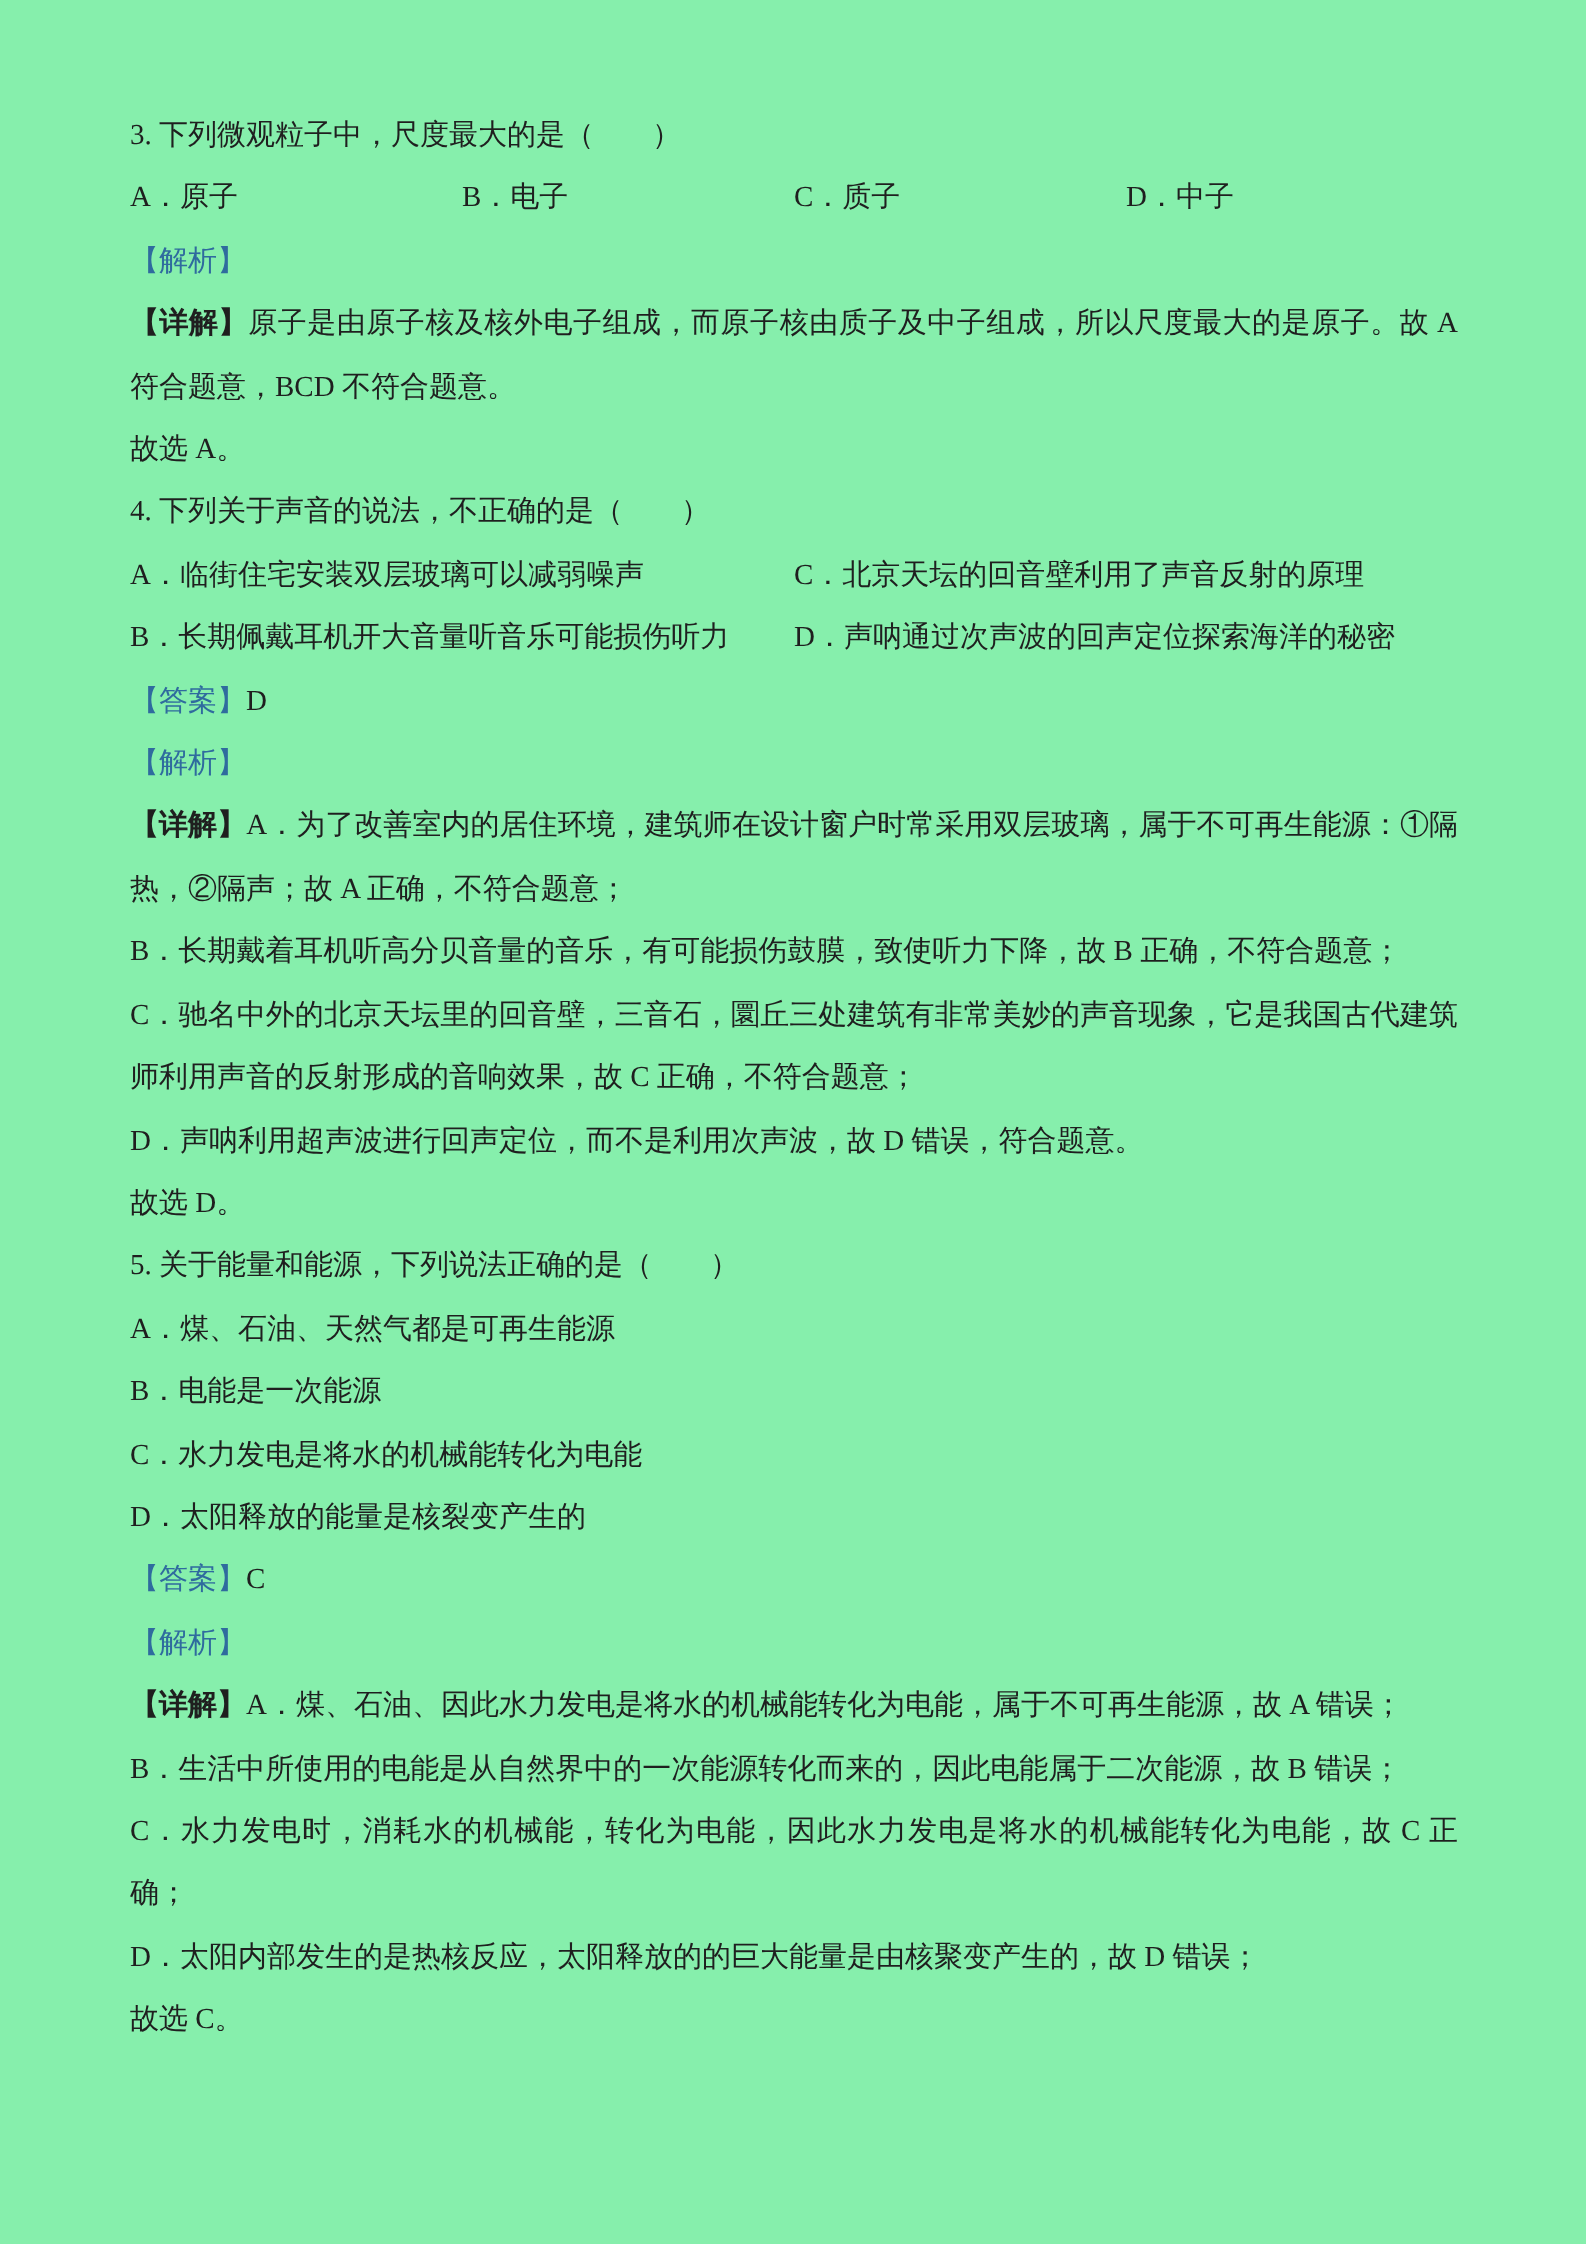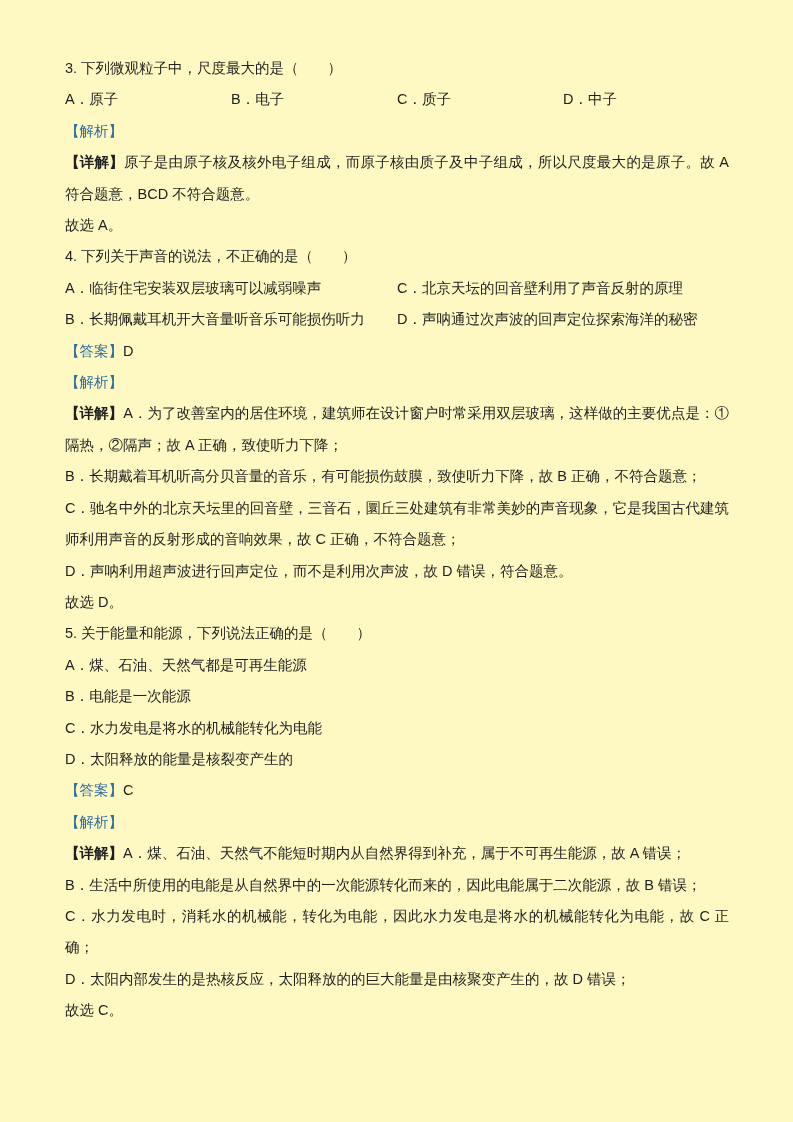--- a/index.html
+++ b/index.html
@@ -1,21 +1,21 @@
 <!DOCTYPE html>
 <html lang="zh"><head>
 <meta charset="utf-8">
 <style>
   html, body { margin: 0; padding: 0; background: #e8e8e8; }
   .page {
     width: 793px;
     height: 1122px;
     margin: 0 auto;
-    background: #fef9c3;
-    font-family: Liberation Sans, sans-serif;
+    background: #86efac;
+    font-family: Liberation Serif, serif;
     color: #1f1f1f;
     font-size: 14.5px;
     overflow: hidden;
     box-sizing: border-box;
   }
   .doc {
     padding: 53px 64px 0 65px;
   }
   .line, .para {
     margin: 0;
@@ -57,38 +57,38 @@
     <section>
       <p class="line">4. 下列关于声音的说法，不正确的是（　　）</p>
       <div class="opts cols1">
         <span class="opt">A．临街住宅安装双层玻璃可以减弱噪声</span>
         <span class="opt">C．北京天坛的回音壁利用了声音反射的原理</span>
         <span class="opt">B．长期佩戴耳机开大音量听音乐可能损伤听力</span>
         <span class="opt">D．声呐通过次声波的回声定位探索海洋的秘密</span>
       </div>
       <p class="line"><span class="blue">【答案】</span><span>D</span></p>
       <p class="line"><span class="blue">【解析】</span></p>
-      <p class="para"><span class="bold">【详解】</span><span>A．为了改善室内的居住环境，建筑师在设计窗户时常采用双层玻璃，这样做的主要优点是：①隔热，②隔声；故 A 正确，致使听力下降；</span></p>
+      <p class="para"><span class="bold">【详解】</span><span>A．为了改善室内的居住环境，建筑师在设计窗户时常采用双层玻璃，属于不可再生能源：①隔热，②隔声；故 A 正确，不符合题意；</span></p>
       <p class="para">B．长期戴着耳机听高分贝音量的音乐，有可能损伤鼓膜，致使听力下降，故 B 正确，不符合题意；</p>
       <p class="para">C．驰名中外的北京天坛里的回音壁，三音石，圜丘三处建筑有非常美妙的声音现象，它是我国古代建筑师利用声音的反射形成的音响效果，故 C 正确，不符合题意；</p>
       <p class="para">D．声呐利用超声波进行回声定位，而不是利用次声波，故 D 错误，符合题意。</p>
       <p class="line">故选 D。</p>
     </section>
 
     <section>
       <p class="line">5. 关于能量和能源，下列说法正确的是（　　）</p>
       <div class="opts cols2">
         <span class="opt">A．煤、石油、天然气都是可再生能源</span>
         <span class="opt">B．电能是一次能源</span>
         <span class="opt">C．水力发电是将水的机械能转化为电能</span>
         <span class="opt">D．太阳释放的能量是核裂变产生的</span>
       </div>
       <p class="line"><span class="blue">【答案】</span><span>C</span></p>
       <p class="line"><span class="blue">【解析】</span></p>
-      <p class="para"><span class="bold">【详解】</span><span>A．煤、石油、天然气不能短时期内从自然界得到补充，属于不可再生能源，故 A 错误；</span></p>
+      <p class="para"><span class="bold">【详解】</span><span>A．煤、石油、因此水力发电是将水的机械能转化为电能，属于不可再生能源，故 A 错误；</span></p>
       <p class="para">B．生活中所使用的电能是从自然界中的一次能源转化而来的，因此电能属于二次能源，故 B 错误；</p>
       <p class="para">C．水力发电时，消耗水的机械能，转化为电能，因此水力发电是将水的机械能转化为电能，故 C 正确；</p>
       <p class="para">D．太阳内部发生的是热核反应，太阳释放的的巨大能量是由核聚变产生的，故 D 错误；</p>
       <p class="line">故选 C。</p>
     </section>
 
   </div>
 </div>
 
 </body></html>

